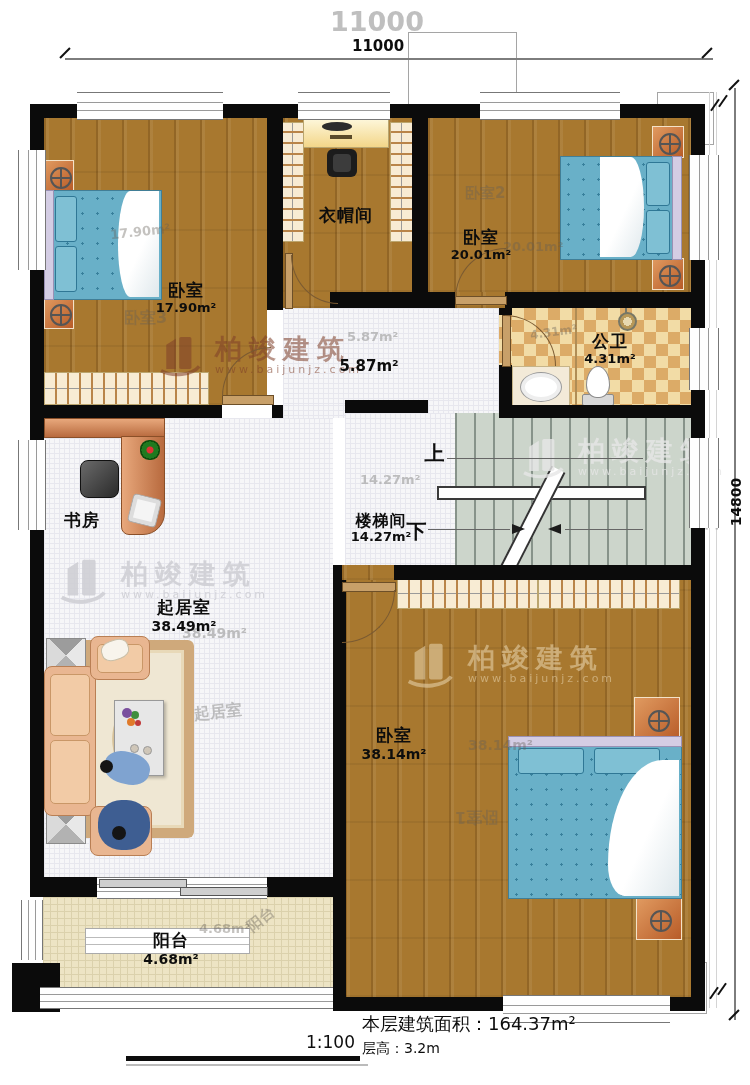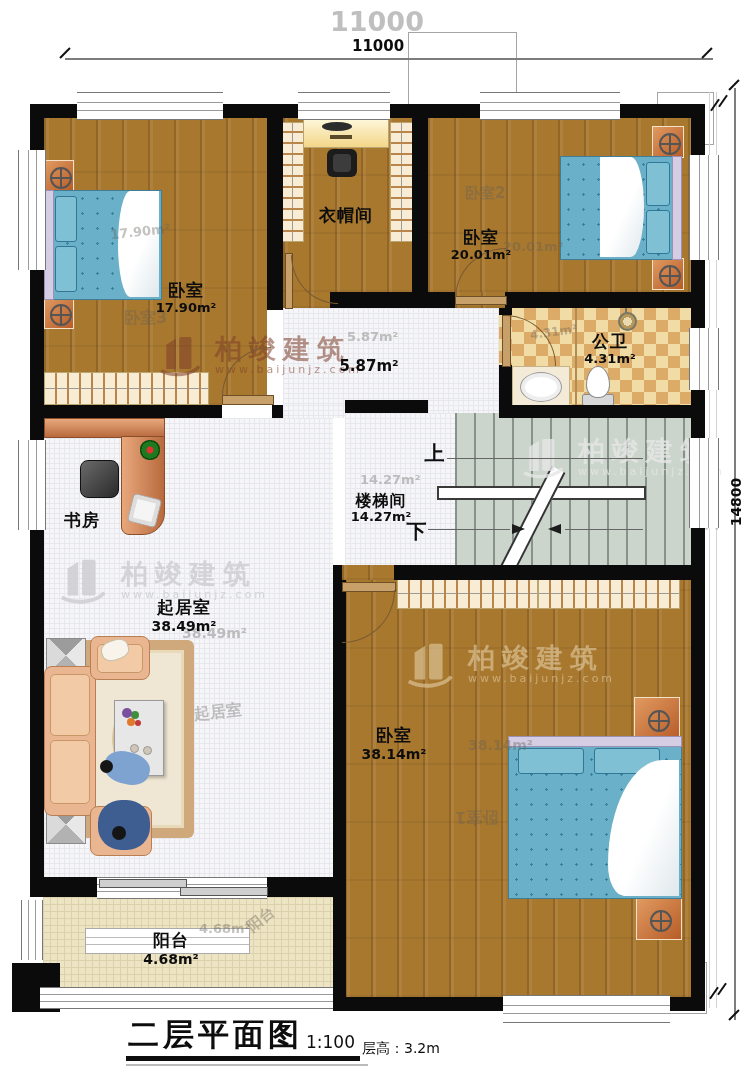--- a/index.html
+++ b/index.html
@@ -351,21 +351,21 @@
       <span class="ar">4.31m²</span>
   </div>
   <div class="ghost" style="left:530px;top:325px;font-size:12px;transform:rotate(-8deg);">4.31m²</div>
 
   <div class="lbl" style="left:333px;top:358px;width:72px;">
     <span class="ar" style="font-size:15px;">5.87m²</span>
   </div>
   <div class="ghost light" style="left:347px;top:329px;font-size:13px;">5.87m²</div>
 
   <div class="lbl" style="left:343px;top:492px;width:76px;">
-    <span class="nm" style="font-size:16px;">楼梯间</span>
+    <span class="nm" style="font-size:16px;margin-top:20px;">楼梯间</span>
       <span class="ar">14.27m²</span>
   </div>
   <div class="ghost light" style="left:360px;top:472px;font-size:13px;">14.27m²</div>
   <div class="lbl" style="left:422px;top:442px;width:26px;">
       <span class="nm" style="font-size:20px;">上</span>
     </div>
   <div class="lbl" style="left:404px;top:520px;width:26px;">
       <span class="nm" style="font-size:20px;">下</span>
     </div>
 
@@ -387,19 +387,19 @@
   <div class="ghost" style="left:468px;top:737px;font-size:14px;">38.14m²</div>
   <div class="ghost" style="left:455px;top:806px;font-size:16px;transform:rotate(180deg);">卧室1</div>
 
   <div class="lbl" style="left:136px;top:931px;width:70px;">
     <span class="nm">阳台</span>
       <span class="ar" style="font-size:14px;">4.68m²</span>
   </div>
   <div class="ghost" style="left:199px;top:921px;font-size:13px;">4.68m²</div>
   <div class="ghost" style="left:246px;top:910px;font-size:15px;transform:rotate(-38deg);">阳台</div>
 
-  <div class="title-zone" style="left:128px;top:1014px;font-size:31px;font-weight:bold;letter-spacing:4px;">二层平面图</div>
   <div class="abs" style="left:126px;top:1056px;width:234px;height:5px;background:#0d0d0d;z-index:6;"></div>
   <div class="abs" style="left:126px;top:1064px;width:242px;height:2px;background:#bbb;z-index:6;"></div>
   <div class="title-zone" style="left:306px;top:1032px;font-size:17px;">1:100</div>
+  <div class="title-zone" style="left:362px;top:1012px;font-size:18px;">本层建筑面积：164.37m²</div>
   <div class="title-zone" style="left:362px;top:1040px;font-size:14px;">层高：3.2m</div>
 
 </div>
 
 </body></html>

